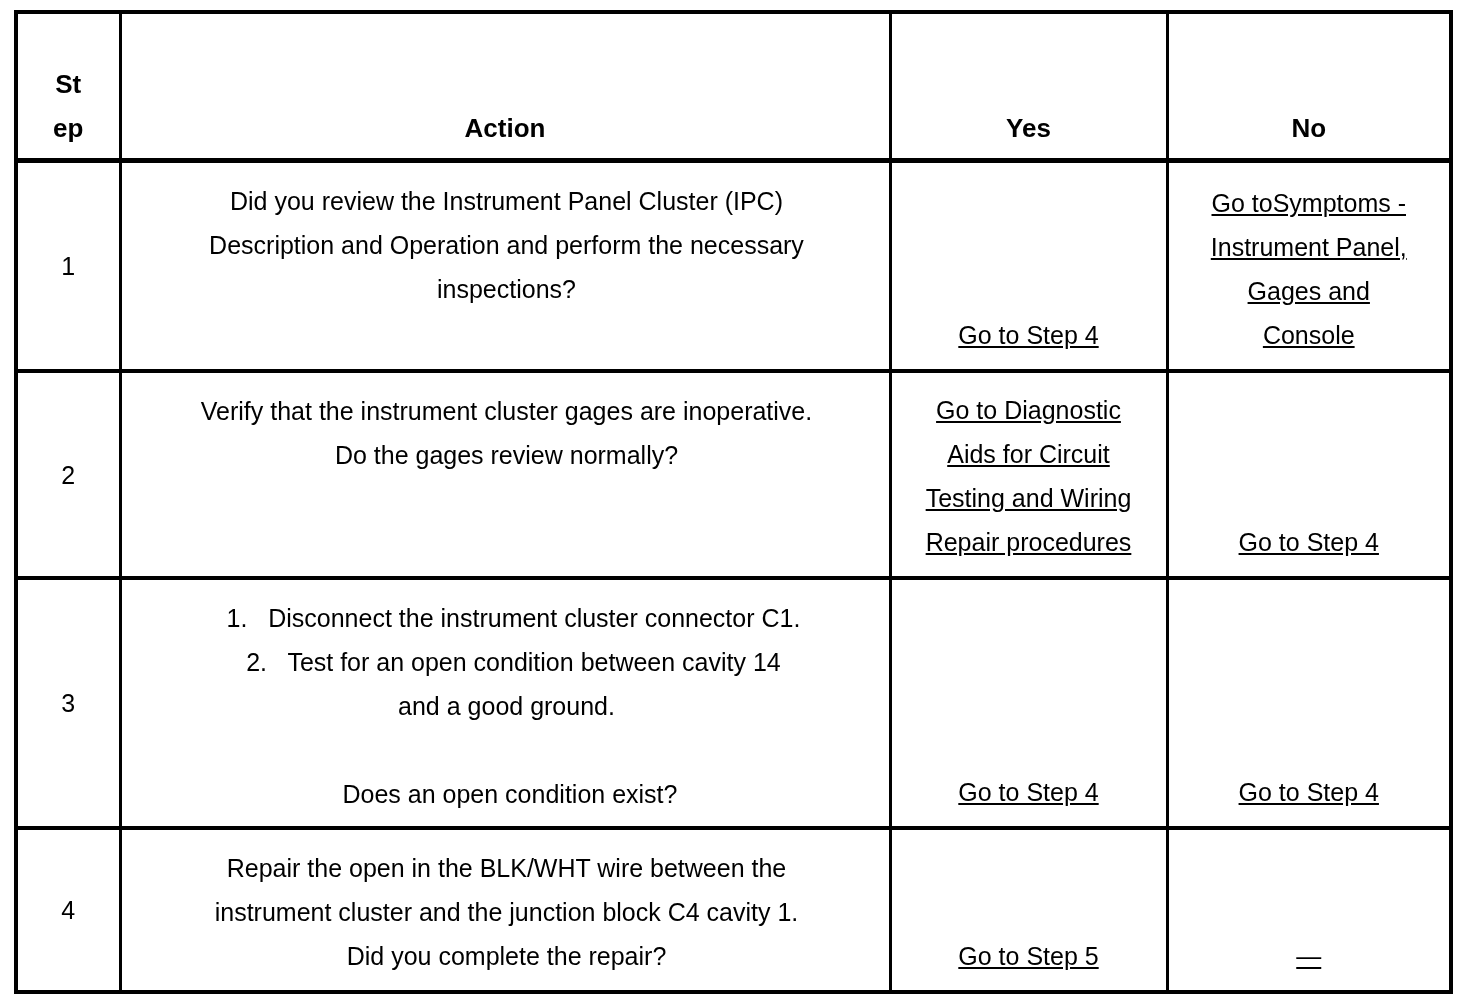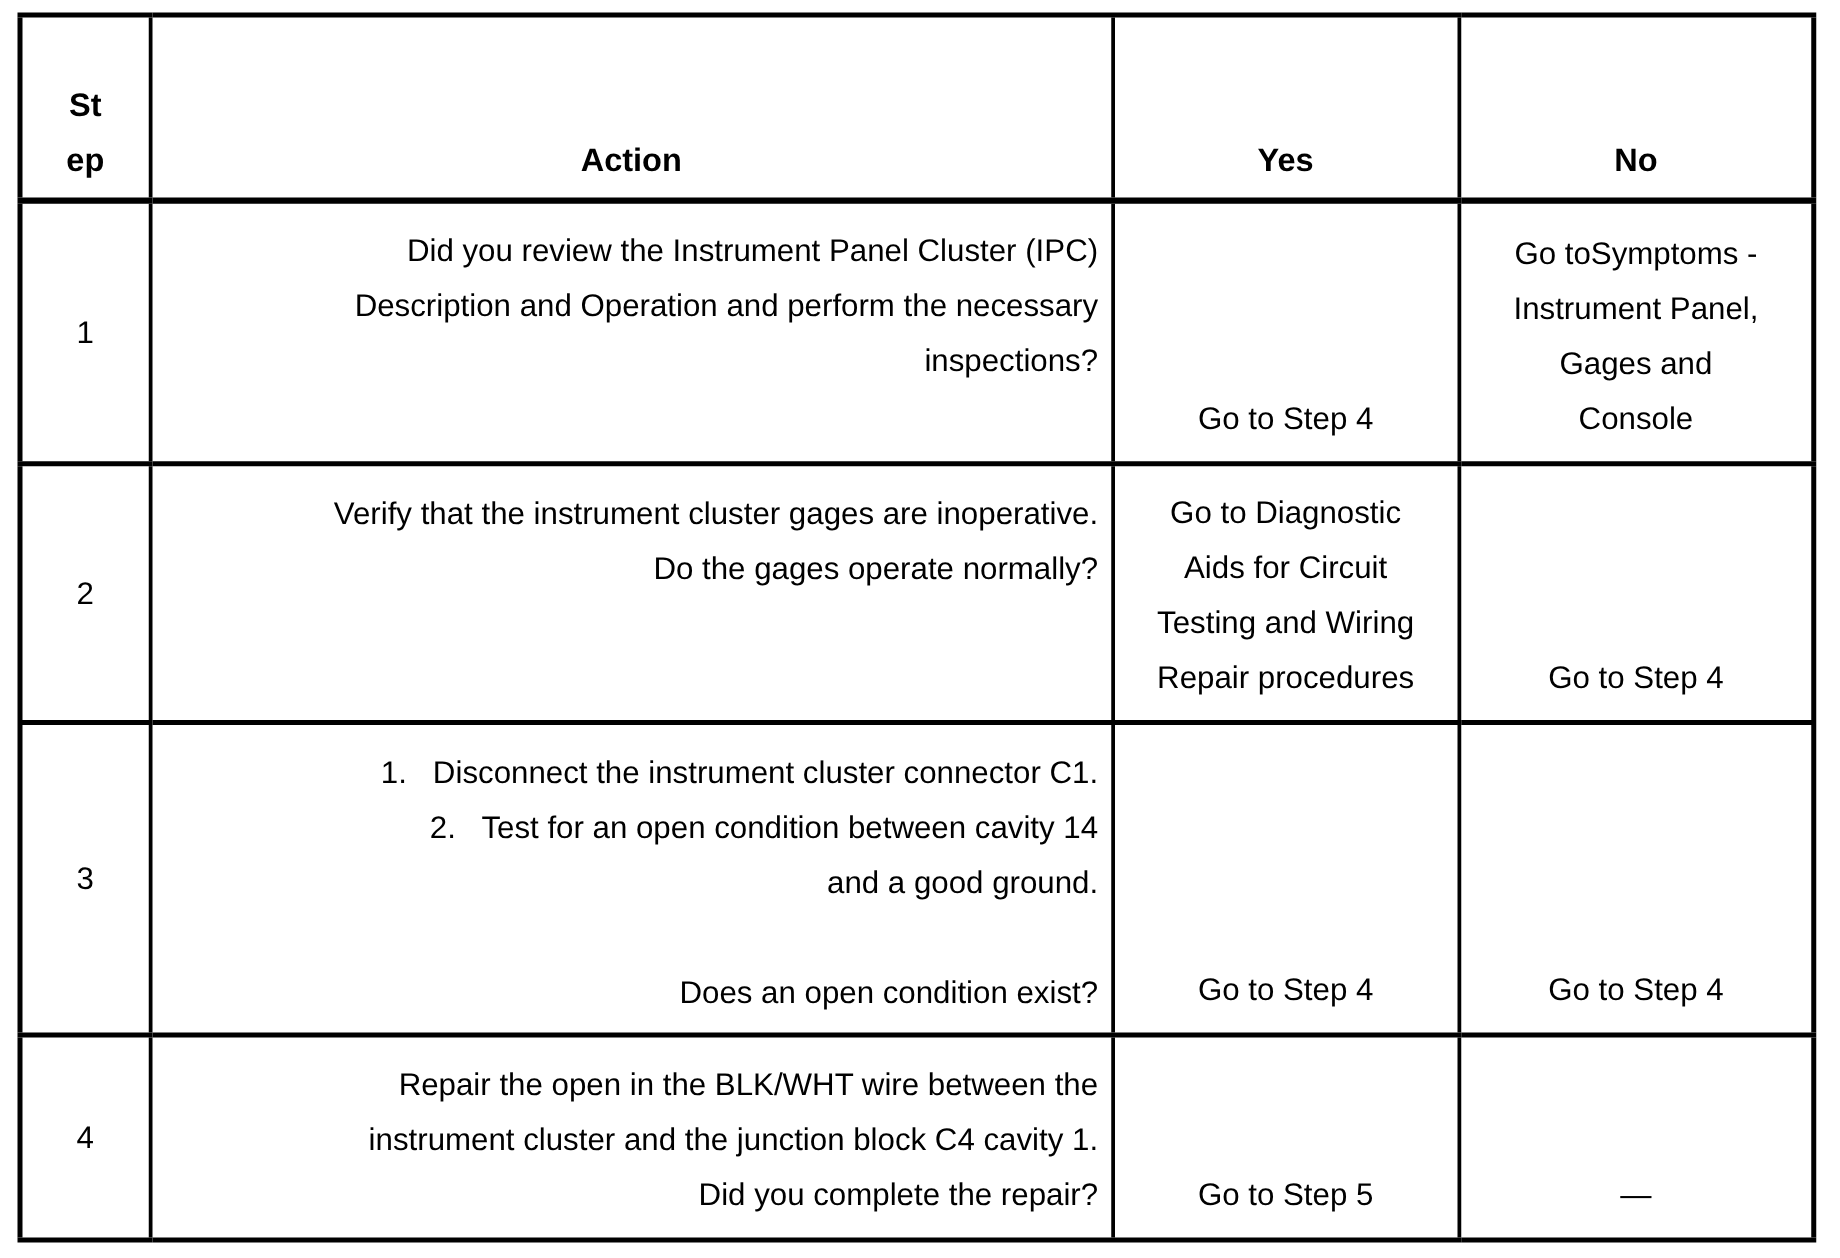--- a/index.html
+++ b/index.html
@@ -37,28 +37,29 @@
     font-size: 26px;
     text-align: center;
     vertical-align: bottom;
     padding-bottom: 8px;
   }
   .diag td.step {
     text-align: center;
     vertical-align: middle;
   }
   .diag td.action {
-    text-align: right;
+    text-align: center;
     vertical-align: top;
     padding: 16px 10px 0 13px;
   }
   .diag td.yesno {
     text-align: center;
     vertical-align: bottom;
     padding-bottom: 12px;
+    text-decoration: underline;
   }
   tr.hdr  { height: 148px; }
   tr.r0   { height: 211px; }
   tr.r1   { height: 207px; }
   tr.r2   { height: 250px; }
   tr.r3   { height: 164px; }
 </style>
 </head>
 <body>
 
@@ -86,21 +87,21 @@
 inspections?</td>
       <td class="yesno">Go to Step 4</td>
       <td class="yesno">Go toSymptoms -
 Instrument Panel,
 Gages and
 Console</td>
     </tr>
     <tr class="r1">
       <td class="step">2</td>
       <td class="action">Verify that the instrument cluster gages are inoperative.
-Do the gages operate normally?</td>
+Do the gages review normally?</td>
       <td class="yesno">Go to Diagnostic
 Aids for Circuit
 Testing and Wiring
 Repair procedures</td>
       <td class="yesno">Go to Step 4</td>
     </tr>
     <tr class="r2">
       <td class="step">3</td>
       <td class="action">  1.   Disconnect the instrument cluster connector C1.
   2.   Test for an open condition between cavity 14

